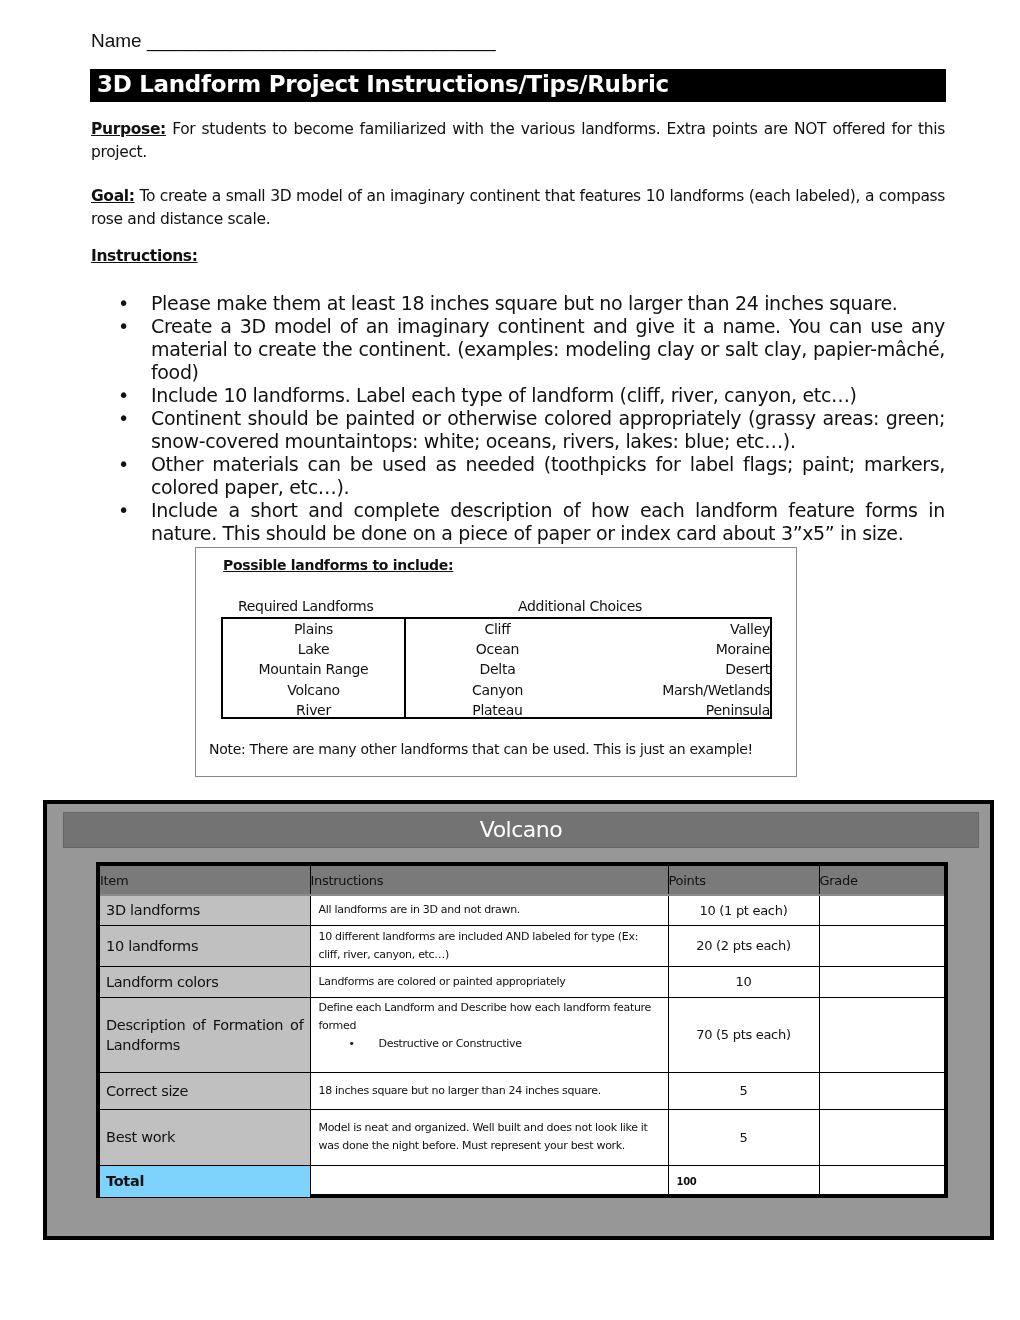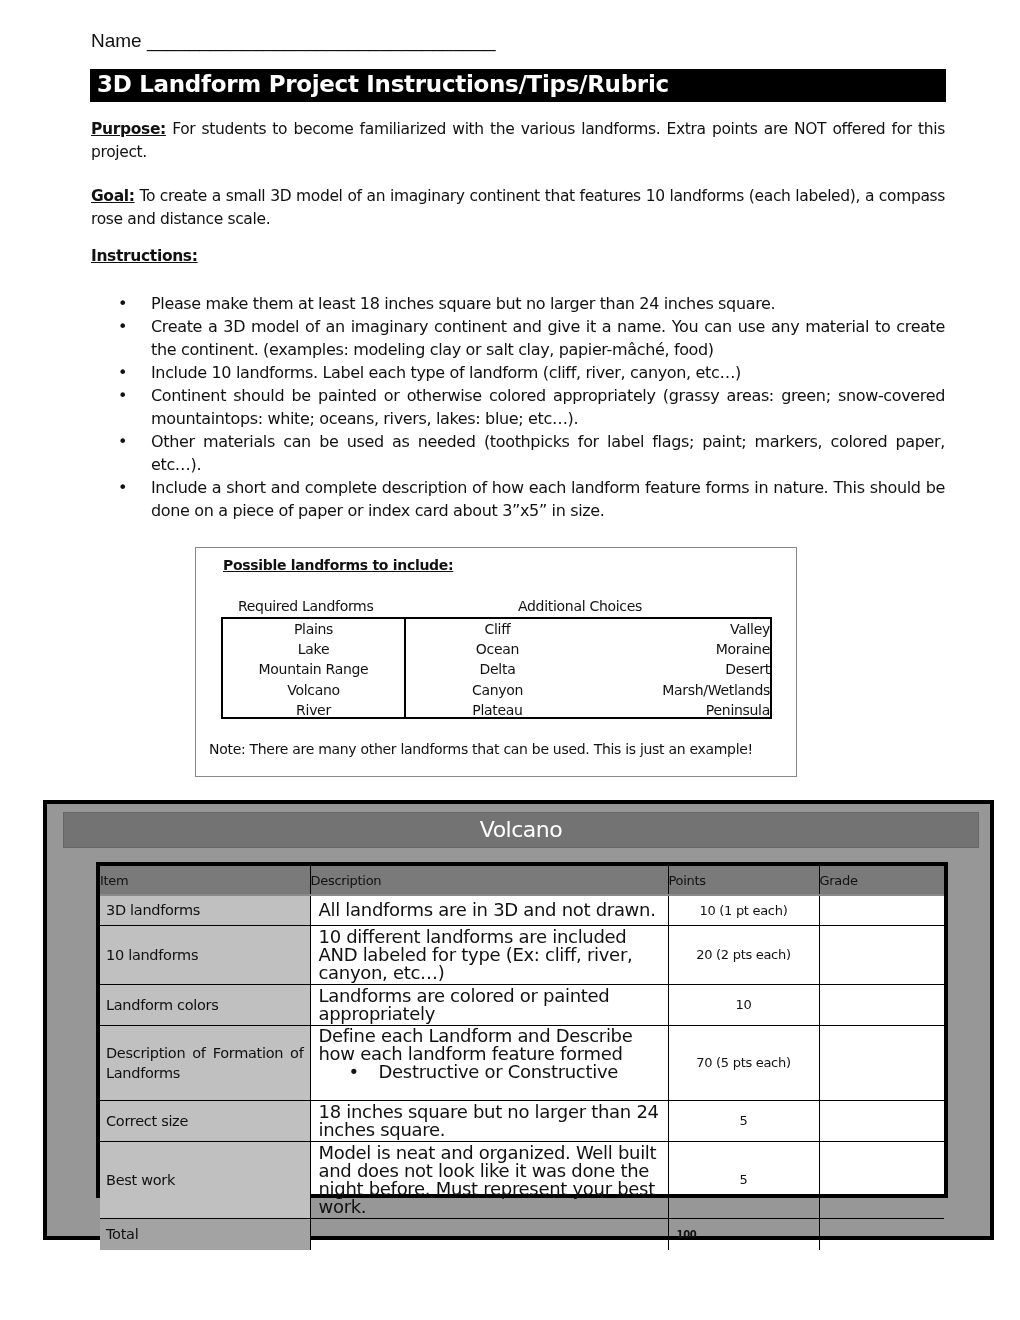--- a/index.html
+++ b/index.html
@@ -12,21 +12,21 @@
     position: absolute; left: 90px; top: 69px; width: 856px; height: 33px;
     background: #000; color: #fff; font-weight: bold; font-size: 23px;
     font-family: "DejaVu Sans", sans-serif; padding: 2px 0 0 7px; letter-spacing: -0.3px;
   }
   .para {
     position: absolute; left: 91px; width: 854px; font-size: 15.5px; line-height: 23px;
     font-family: "DejaVu Sans", sans-serif; text-align: justify; letter-spacing: -0.35px;
   }
   .para b.lbl { text-decoration: underline; font-weight: bold; }
   .instr-head { position: absolute; left: 91px; top: 247px; font-size: 15.5px; font-weight: bold; text-decoration: underline; font-family: "DejaVu Sans", sans-serif; letter-spacing: -0.35px; }
-  ul.bullets { position: absolute; left: 91px; top: 292px; width: 854px; list-style: none; font-family: "DejaVu Sans", sans-serif; font-size: 16px; line-height: 23px; letter-spacing: -0.35px; }
+  ul.bullets { position: absolute; left: 91px; top: 292px; width: 854px; list-style: none; font-family: "DejaVu Sans", sans-serif; font-size: 19px; line-height: 23px; letter-spacing: -0.35px; }
   ul.bullets li { position: relative; padding-left: 60px; text-align: justify; }
   ul.bullets li::before { content: "\2022"; position: absolute; left: 27px; top: 0; }
 
   .landforms-box {
     position: absolute; left: 195px; top: 547px; width: 602px; height: 230px;
     border: 1px solid #888; font-family: "DejaVu Sans", sans-serif; font-size: 14px; letter-spacing: -0.3px;
   }
   .lb-title { position: absolute; left: 27px; top: 9px; font-weight: bold; text-decoration: underline; font-size: 14px; }
   .lb-req-h { position: absolute; left: 42px; top: 50px; }
   .lb-add-h { position: absolute; left: 322px; top: 50px; }
@@ -49,29 +49,29 @@
   .rubric-table-wrap {
     position: absolute; left: 49px; top: 58px; width: 852px; height: 336px;
     border: 4px solid #000; background: #fff;
   }
   table.rubric { border-collapse: collapse; width: 100%; font-family: "DejaVu Sans", sans-serif; letter-spacing: -0.3px; }
   table.rubric th {
     background: #7a7a7a; color: #111; font-weight: normal; font-size: 13px; height: 29px;
     border-right: 1px solid #000; border-bottom: 2px solid #8a8a8a; text-align: left;
   }
   table.rubric th:last-child { border-right: none; }
-  table.rubric td { border: 1px solid #000; font-size: 18px; vertical-align: middle; }
+  table.rubric td { border: 1px solid #000; font-size: 11px; vertical-align: middle; }
   table.rubric td:last-child { border-right: none; }
   table.rubric tr td:first-child { border-left: none; }
   table.rubric td.item { background: #c0c0c0; font-size: 14.5px; padding: 0 6px; width: 210px; }
   table.rubric td.desc { padding: 2px 8px; line-height: 18px; width: 358px; }
   table.rubric td.pts { text-align: center; width: 151px; font-size: 13px; }
   table.rubric td.grade { width: auto; }
   table.rubric td.item.justify { text-align: justify; text-align-last: left; line-height: 20px; }
-  table.rubric tr.total td.item { background: #a3a3a3; font-weight: normal; }
+  table.rubric tr.total td.item { background: #7dd3fc; font-weight: bold; }
   table.rubric tr.total td { border-bottom: none; }
   table.rubric tr.total td.pts { text-align: left; padding-left: 8px; font-size: 10px; font-weight: bold; }
   .sub-bullet { padding-left: 60px; position: relative; }
   .sub-bullet::before { content: "\2022"; position: absolute; left: 30px; }
 </style>
 </head>
 <body>
 
 <div class="name-line">Name _________________________________</div>
 <div class="title-bar">3D Landform Project Instructions/Tips/Rubric</div>
@@ -121,21 +121,21 @@
   <div class="lb-note">Note: There are many other landforms that can be used. This is just an example!</div>
 </div>
 
 <div class="rubric-outer">
   <div class="rubric-banner">Volcano</div>
   <div class="rubric-table-wrap">
     <table class="rubric">
       <tbody>
           <tr>
         <th>Item</th>
-        <th>Description</th>
+        <th>Instructions</th>
         <th>Points</th>
         <th>Grade</th>
       </tr>
       <tr style="height:30px;">
         <td class="item">3D landforms</td>
         <td class="desc">All landforms are in 3D and not drawn.</td>
         <td class="pts">10 (1 pt each)</td>
         <td class="grade"></td>
       </tr>
       <tr style="height:38px;padding-left:8px;">

